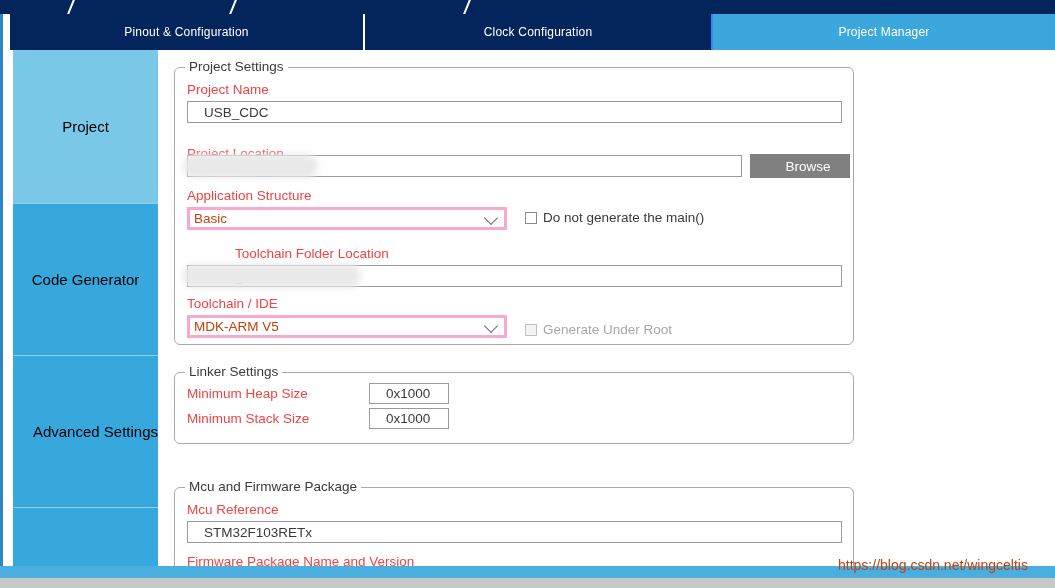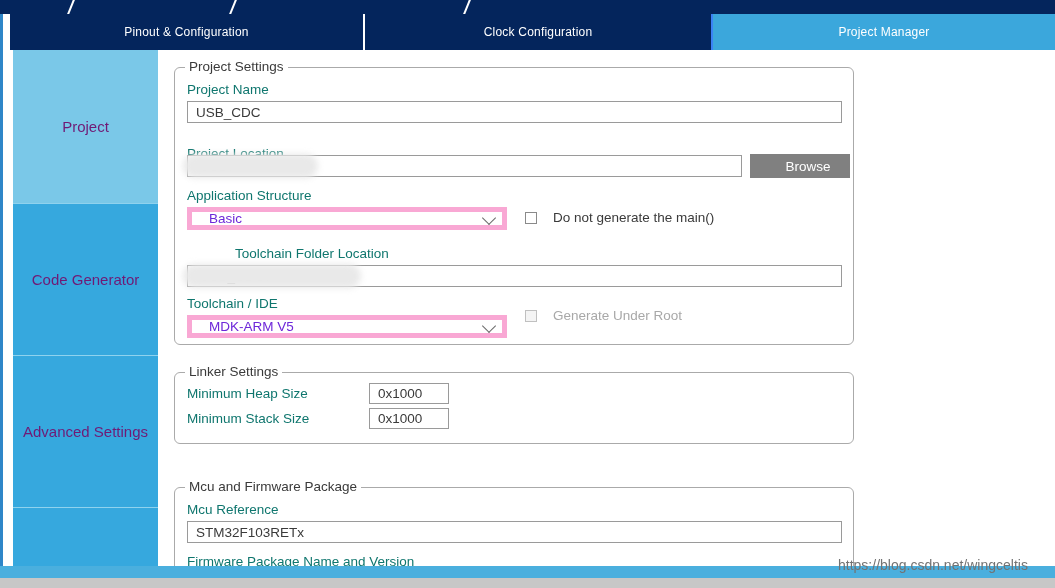--- a/index.html
+++ b/index.html
@@ -88,31 +88,31 @@
     position: absolute;
     left: 13px; top: 50px;
     width: 145px; height: 522px;
     background: #36a8de;
   }
   .side-item {
     width: 145px;
     display: flex;
     align-items: center;
     justify-content: center;
-    color: #701a75;
+    color: #000000;
     font-size: 15px;
     box-sizing: border-box;
     background: #36a8de;
     cursor: pointer;
     user-select: none;
   }
   .side-item.selected { background: #7ac8e8; }
   .side-item.i-project  { height: 153px; }
   .side-item.i-code     { height: 152px; border-top: 1px solid #8fd2ee; }
-  .side-item.i-advanced { height: 152px; border-top: 1px solid #8fd2ee; }
+  .side-item.i-advanced { height: 152px; border-top: 1px solid #8fd2ee; justify-content: flex-end; }
   .side-item.i-blank    { height: 65px;  border-top: 1px solid #8fd2ee; }
 
   
   #main {
     position: absolute;
     left: 158px; top: 50px;
     width: 890px; height: 516px;
     background: #ffffff;
     overflow: hidden;
   }
@@ -134,47 +134,47 @@
     white-space: nowrap;
   }
 
   #grp-project { left: 16px; top: 17px;  width: 680px; height: 278px; }
   #grp-linker  { left: 16px; top: 322px; width: 680px; height: 72px;  }
   #grp-mcu     { left: 16px; top: 437px; width: 680px; height: 120px; }
 
   .fld-label {
     position: absolute;
     font-size: 13.5px;
-    color: #0f766e;
+    color: #ef4444;
     white-space: nowrap;
   }
   .txtbox {
     position: absolute;
     border: 1px solid #9a9a9a;
     background: #ffffff;
     box-sizing: border-box;
     font-size: 13.5px;
     color: #3a3a3a;
     display: flex;
     align-items: center;
-    padding-left: 8px;
+    padding-left: 16px;
     overflow: hidden;
     white-space: nowrap;
     cursor: text;
   }
   .combo {
     position: absolute;
-    border: 5px solid #f9a8d4;
-    background: #ffffff;
-    box-sizing: border-box;
-    font-size: 13.5px;
-    color: #6d28d9;
-    display: flex;
-    align-items: center;
-    padding-left: 17px;
+    border: 3px solid #f9a8d4;
+    background: #ffffff;
+    box-sizing: border-box;
+    font-size: 13.5px;
+    color: #c2410c;
+    display: flex;
+    align-items: center;
+    padding-left: 4px;
     cursor: pointer;
   }
   .combo .chev {
     position: absolute;
     right: 8px; top: 50%;
     width: 9px; height: 9px;
     margin-top: -6px;
     border-left: 1.6px solid #6b6b6b;
     border-bottom: 1.6px solid #6b6b6b;
     transform: rotate(-45deg);
@@ -188,21 +188,21 @@
     align-items: center;
     justify-content: center;
     box-sizing: border-box;
     cursor: pointer;
     user-select: none;
   }
   .chk-wrap {
     position: absolute;
     display: flex;
     align-items: center;
-    gap: 16px;
+    gap: 6px;
     font-size: 13.5px;
     color: #3a3a3a;
     white-space: nowrap;
     cursor: pointer;
   }
   .chk-wrap.disabled { color: #a8a8a8; cursor: default; }
   .chk-box {
     width: 12px; height: 12px;
     border: 1px solid #8a8a8a;
     background: #ffffff;
@@ -216,21 +216,21 @@
     background: #e9e9e9;
     border-radius: 22px;
     filter: blur(3px);
   }
 
   
   #watermark {
     position: absolute;
     left: 838px; top: 557px;
     font-size: 14px;
-    color: #737373;
+    color: #c2410c;
     white-space: nowrap;
     user-select: none;
   }
 </style>
 </head>
 <body>
 
 <div id="top-strip">
   <div class="slash s1"></div>
   <div class="slash s2"></div>
@@ -293,21 +293,21 @@
 
     <div class="fld-label" style="left:12px; top:178px;margin-left:48px;">Toolchain Folder Location</div>
     <div class="txtbox" style="left:12px; top:197px; width:655px; height:22px;">\USB_CDC\</div>
     <div class="redact" style="left:8px; top:196px; width:178px; height:24px;"></div>
 
     <div class="fld-label" style="left:12px; top:228px;">Toolchain / IDE</div>
     <div class="combo" style="left:12px; top:247px; width:320px; height:23px;">
       <span>MDK-ARM V5</span>
       <span class="chev"></span>
     </div>
-    <div class="chk-wrap disabled" style="left:350px; top:240px;">
+    <div class="chk-wrap disabled" style="left:350px; top:254px;">
       <span class="chk-box"></span>
       <span>Generate Under Root</span>
     </div>
   </div>
 
   <div class="group" id="grp-linker">
     <div class="g-title">Linker Settings</div>
 
     <div class="fld-label" style="left:12px; top:13px;">Minimum Heap Size</div>
     <div class="txtbox" style="left:194px; top:10px; width:80px; height:21px;">0x1000</div>

